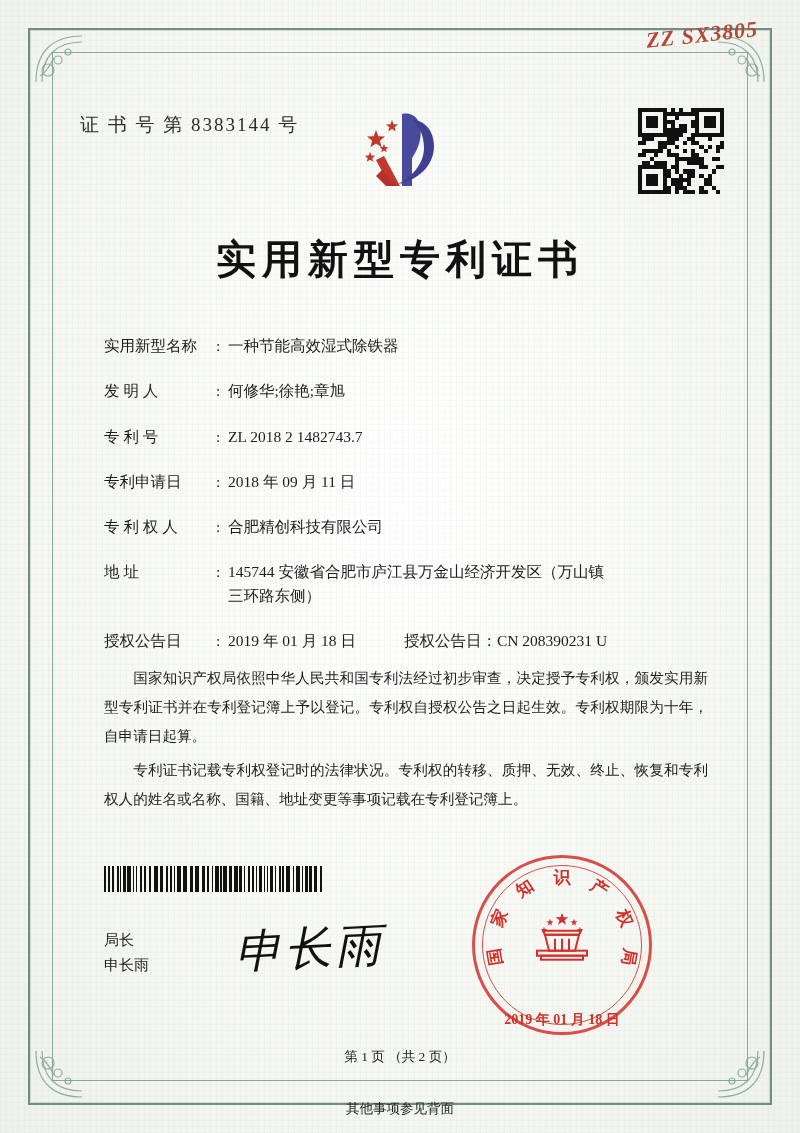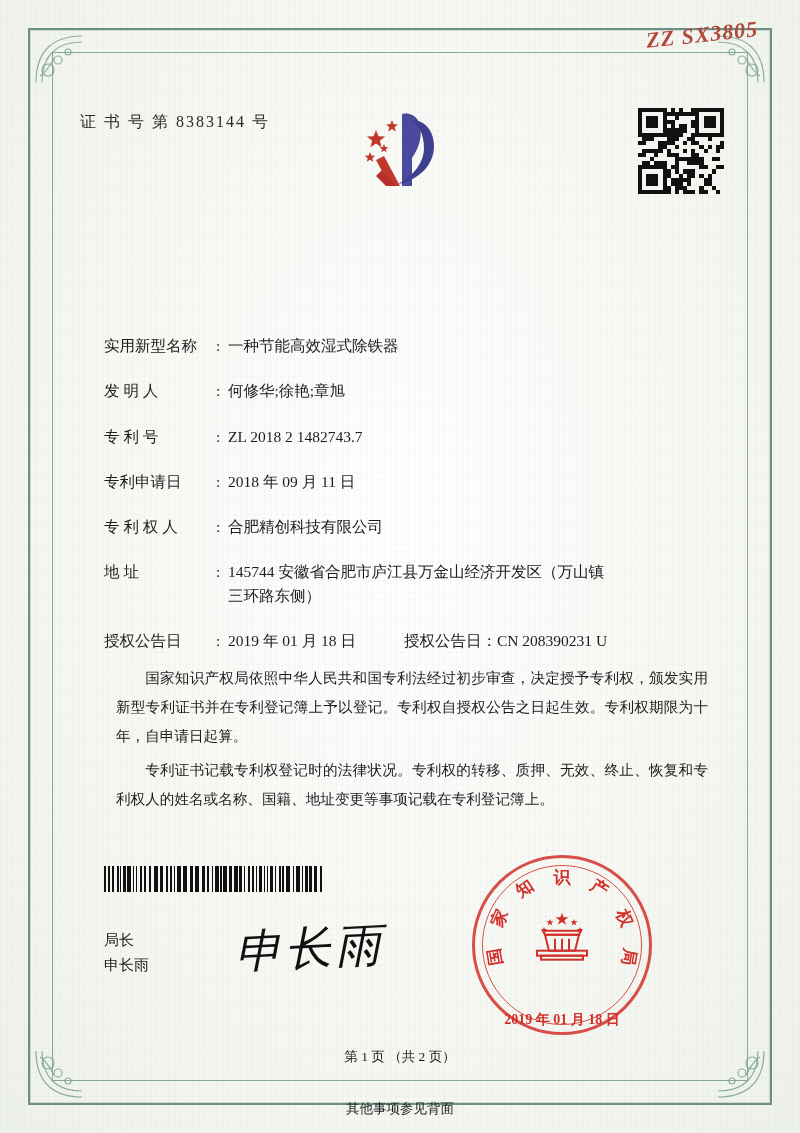--- a/index.html
+++ b/index.html
@@ -60,21 +60,21 @@
     letter-spacing: 1px;
     transform: rotate(-6deg);
     font-style: italic;
     font-weight: bold;
   }
 
   .cert-no {
     position: absolute;
     left: 80px;
     top: 112px;
-    font-size: 16px;
+    font-size: 19px;
     color: #2b2b2b;
     letter-spacing: 2px;
   }
 
   .logo {
     position: absolute;
     left: 50%;
     transform: translateX(-50%);
     top: 100px;
     width: 120px;
@@ -149,21 +149,21 @@
     position: absolute;
     left: 104px;
     top: 664px;
     width: 604px;
     font-size: 14.6px;
     line-height: 2.0;
     color: #1c1c1c;
     text-align: justify;
   }
   .paragraphs p {
-    margin: 0 0 4px 12px;
+    margin: 0 0 4px 0;
     text-indent: 2em;
   }
 
   .barcode {
     position: absolute;
     left: 104px;
     top: 866px;
     width: 220px;
     height: 26px;
     display: flex;
@@ -769,20 +769,21 @@
         <i class=""></i>
         <i class="on"></i>
         <i class="on"></i>
         <i class=""></i>
         <i class=""></i>
         <i class="on"></i>
         <i class=""></i>
       </div>
   </div>
 
+  <div class="title">实用新型专利证书</div>
 
   <div class="fields">
     <div class="field-row">
       <div class="field-label">实用新型名称</div>
       <div class="field-colon">:</div>
       <div class="field-value">一种节能高效湿式除铁器</div>
     </div>
 
     <div class="field-row">
       <div class="field-label">发    明    人</div>

